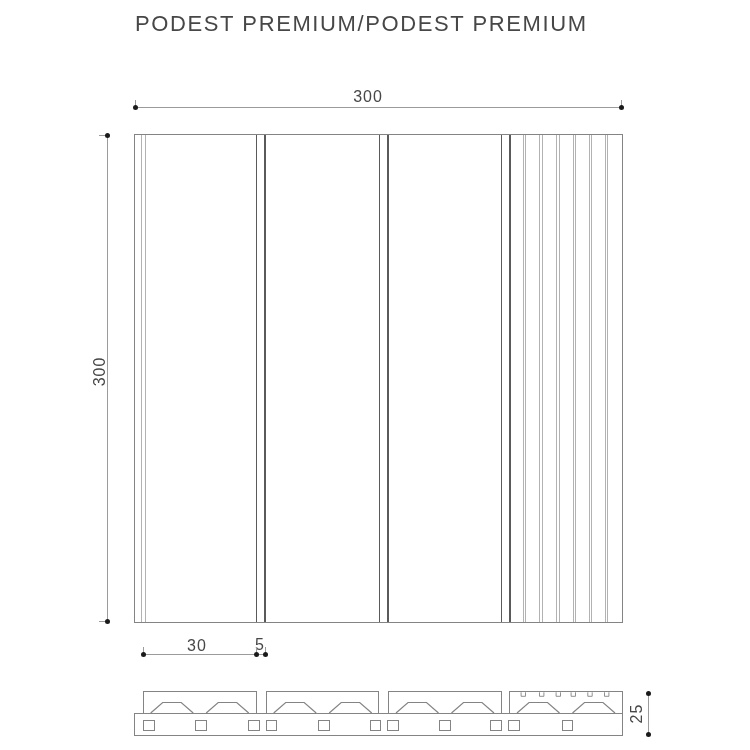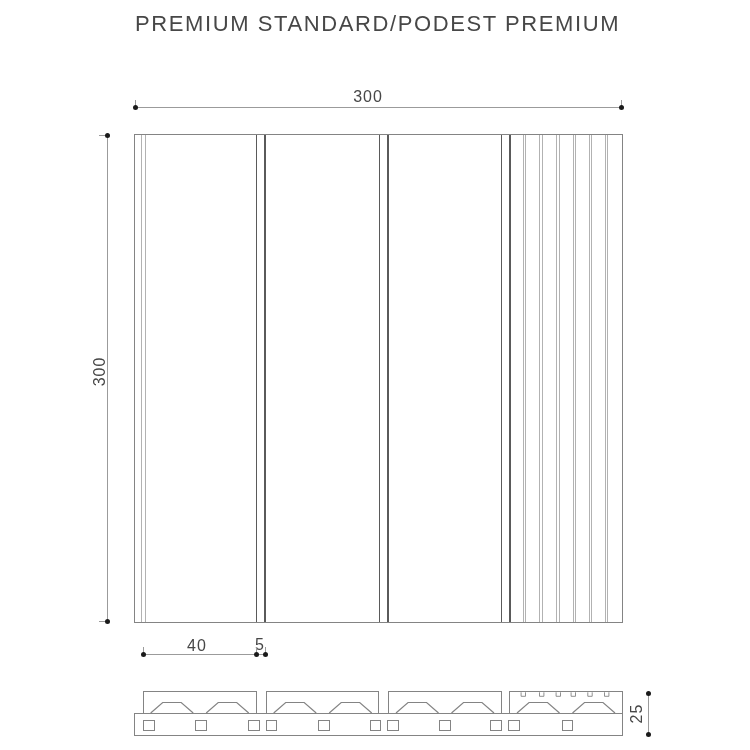--- a/index.html
+++ b/index.html
@@ -45,21 +45,21 @@
     border:1px solid var(--line_medium,#848484);background:#fff;
   }
   .sec-svg{position:absolute;left:0;top:0;width:489px;height:46px;}
 </style>
 </head>
 <body>
 
 <div class="canvas">
 
   <div class="title">
-    <div class="title-line">PREMIUM STANDARD/PODEST PREMIUM</div>
+    <div class="title-line">PODEST PREMIUM/PODEST PREMIUM</div>
   </div>
 
   <div>
     <div class="dim-label" style="left:340px;top:88px;width:56px;">300</div>
     <div class="dim-line-h" style="left:135px;top:107px;width:487px;"></div>
     <div class="dim-tick-v" style="left:135px;top:100px;"></div>
     <div class="dim-tick-v" style="left:621px;top:100px;"></div>
     <div class="dim-dot" style="left:133px;top:105px;"></div>
     <div class="dim-dot" style="left:619px;top:105px;"></div>
   </div>
@@ -90,21 +90,21 @@
       <div class="pl light" style="left: 423.5px;"></div>
       <div class="pl light" style="left: 437.5px;"></div>
       <div class="pl light" style="left: 440px;"></div>
       <div class="pl light" style="left: 453.5px;"></div>
       <div class="pl light" style="left: 456px;"></div>
       <div class="pl light" style="left: 469.5px;"></div>
       <div class="pl light" style="left: 472px;"></div>
     </div>
 
   <div>
-    <div class="dim-label" style="left:169px;top:637px;width:56px;">40</div>
+    <div class="dim-label" style="left:169px;top:637px;width:56px;">30</div>
     <div class="dim-label" style="left:247px;top:636px;width:26px;">5</div>
     <div class="dim-line-h" style="left:143px;top:654px;width:123px;"></div>
     <div class="dim-tick-v" style="left:143px;top:647px;"></div>
     <div class="dim-tick-v" style="left:256px;top:647px;"></div>
     <div class="dim-tick-v" style="left:265px;top:647px;"></div>
     <div class="dim-dot" style="left:141px;top:652px;"></div>
     <div class="dim-dot" style="left:254px;top:652px;"></div>
     <div class="dim-dot" style="left:263px;top:652px;"></div>
   </div>
 

